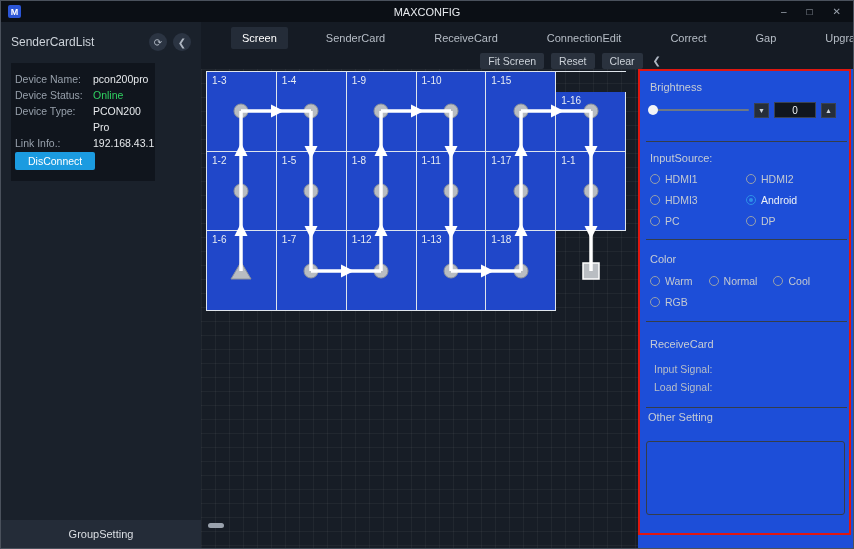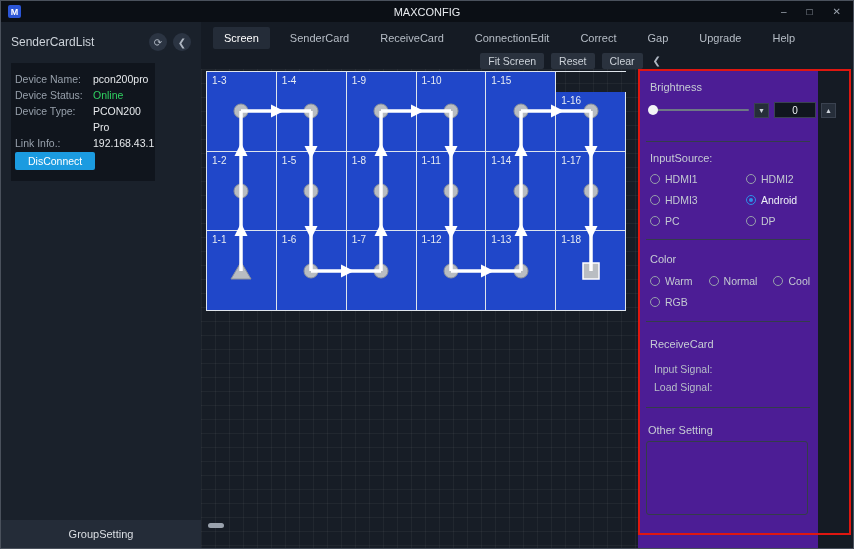--- a/index.html
+++ b/index.html
@@ -30,21 +30,21 @@
   .dev-label { width:78px; color:#97a0ab; flex:none; }
   .dev-value { color:#e6e9ec; }
   .disconnect-btn { margin-top:0; background:#1b9be0; color:#fff; border:none; border-radius:2px;
                     font-size:10.5px; padding:3px 13px; font-family:inherit; }
   .group-setting { position:absolute; bottom:0; left:0; width:200px; height:28px; background:#242c38;
                    color:#dbdfe4; font-size:11px; display:flex; align-items:center; justify-content:center; }
 
   
   .tabbar { position:absolute; left:200px; top:23px; right:0; height:27px; display:flex;
             align-items:center; padding-left:12px; }
-  .tab { padding:5px 11px; margin-right:9px; font-size:11px; color:#b6bdc6; border-radius:2px; }
+  .tab { padding:5px 11px; margin-right:9px; font-size:11px; color:#b6bdc6; border-radius:2px;margin-left:18px; }
   .tab.active { background:#242c38; color:#ffffff; }
   .toolbar { position:absolute; top:51px; right:189px; height:17px; display:flex; gap:7px; align-items:center; }
   .tbtn { background:#2a323e; color:#ccd2d9; border:none; border-radius:2px; font-size:10.5px;
           padding:2px 8px; font-family:inherit; }
   .tchev { color:#aeb6c1; font-size:10px; padding:0 3px; }
 
   
   .canvas { position:absolute; left:200px; top:68px; width:437px; bottom:0; background:#171d26;
             background-image:
               linear-gradient(rgba(255,255,255,0.045) 1px, transparent 1px),
@@ -53,21 +53,21 @@
   .screen-map { position:absolute; left:5px; top:2px; width:420px; height:240px; }
   .screen-map-grid { position:absolute; inset:0; display:grid;
                      grid-template-columns:repeat(6,1fr); grid-template-rows:repeat(3,1fr);
                      border-top:1px solid #dfe5ec; border-left:1px solid #dfe5ec; }
   .cell { position:relative; background:#2047c9; border-right:1px solid #dfe5ec; border-bottom:1px solid #dfe5ec; }
   .cell-label { position:absolute; top:3px; left:5px; font-size:10px; color:#e8ecf2; }
   .wiring-svg { position:absolute; inset:0; pointer-events:none; }
   .hscroll-nub { position:absolute; left:7px; top:454px; width:16px; height:5px; border-radius:2.5px; background:#9aa2ad; }
 
   
-  .props { position:absolute; left:637px; top:68px; width:180px; bottom:0; background:#4c1d95; }
+  .props { position:absolute; left:637px; top:68px; width:217px; bottom:0; background:#1d4ed8; }
   .sec-label { position:absolute; left:12px; font-size:11px; color:#c6ccd4; }
   .sep { position:absolute; left:8px; right:8px; height:1px; background:#343d4a; }
   .slider-row { position:absolute; left:11px; top:33px; display:flex; align-items:center; gap:5px; }
   .slider-track { position:relative; width:100px; height:2px; background:#6e7885; border-radius:1px; }
   .slider-thumb { position:absolute; left:-1px; top:-4px; width:10px; height:10px; border-radius:50%; background:#f2f4f6; }
   .spin-btn { width:15px; height:15px; background:#262e3a; border:1px solid #3a4250; color:#cfd5dc;
               font-size:7px; display:flex; align-items:center; justify-content:center; }
   .value-box { width:42px; height:16px; background:#10161e; border:1px solid #3a4250; color:#eef1f4;
                font-size:10px; display:flex; align-items:center; justify-content:center; }
   .radio-grid { position:absolute; left:12px; top:104px; display:grid; grid-template-columns:96px auto; gap:9px 0; }
@@ -171,23 +171,20 @@
             <span class="cell-label">1-2</span>
           </div>
           <div class="cell" style="background: rgb(32, 71, 201);">
             <span class="cell-label">1-5</span>
           </div>
           <div class="cell" style="background: rgb(32, 71, 201);">
             <span class="cell-label">1-8</span>
           </div>
           <div class="cell" style="background: rgb(32, 71, 201);">
             <span class="cell-label">1-11</span>
-          </div>
-          <div class="cell" style="background: rgb(32, 71, 201);">
-            <span class="cell-label">1-14</span>
           </div>
           <div class="cell" style="background: rgb(32, 71, 201);">
             <span class="cell-label">1-17</span>
           </div>
           <div class="cell" style="background: rgb(32, 71, 201);">
             <span class="cell-label">1-1</span>
           </div>
           <div class="cell" style="background: rgb(32, 71, 201);">
             <span class="cell-label">1-6</span>
           </div>
@@ -322,19 +319,19 @@
           <span class="radio-label">RGB</span>
         </div>
       </div>
     <div class="sep" style="top:252px;"></div>
 
     <div class="sec-label" style="top:269px;">ReceiveCard</div>
     <div class="signal-label" style="top:294px;">Input Signal:</div>
     <div class="signal-label" style="top:312px;">Load Signal:</div>
     <div class="sep" style="top:338px;"></div>
 
-    <div class="sec-label" style="top:355px; left:10px;">Other Setting</div>
+    <div class="sec-label" style="top:342px; left:10px;">Other Setting</div>
     <div class="group-box"></div>
   </div>
 
   <div class="red-box"></div>
 
 </div>
 
 </body></html>

